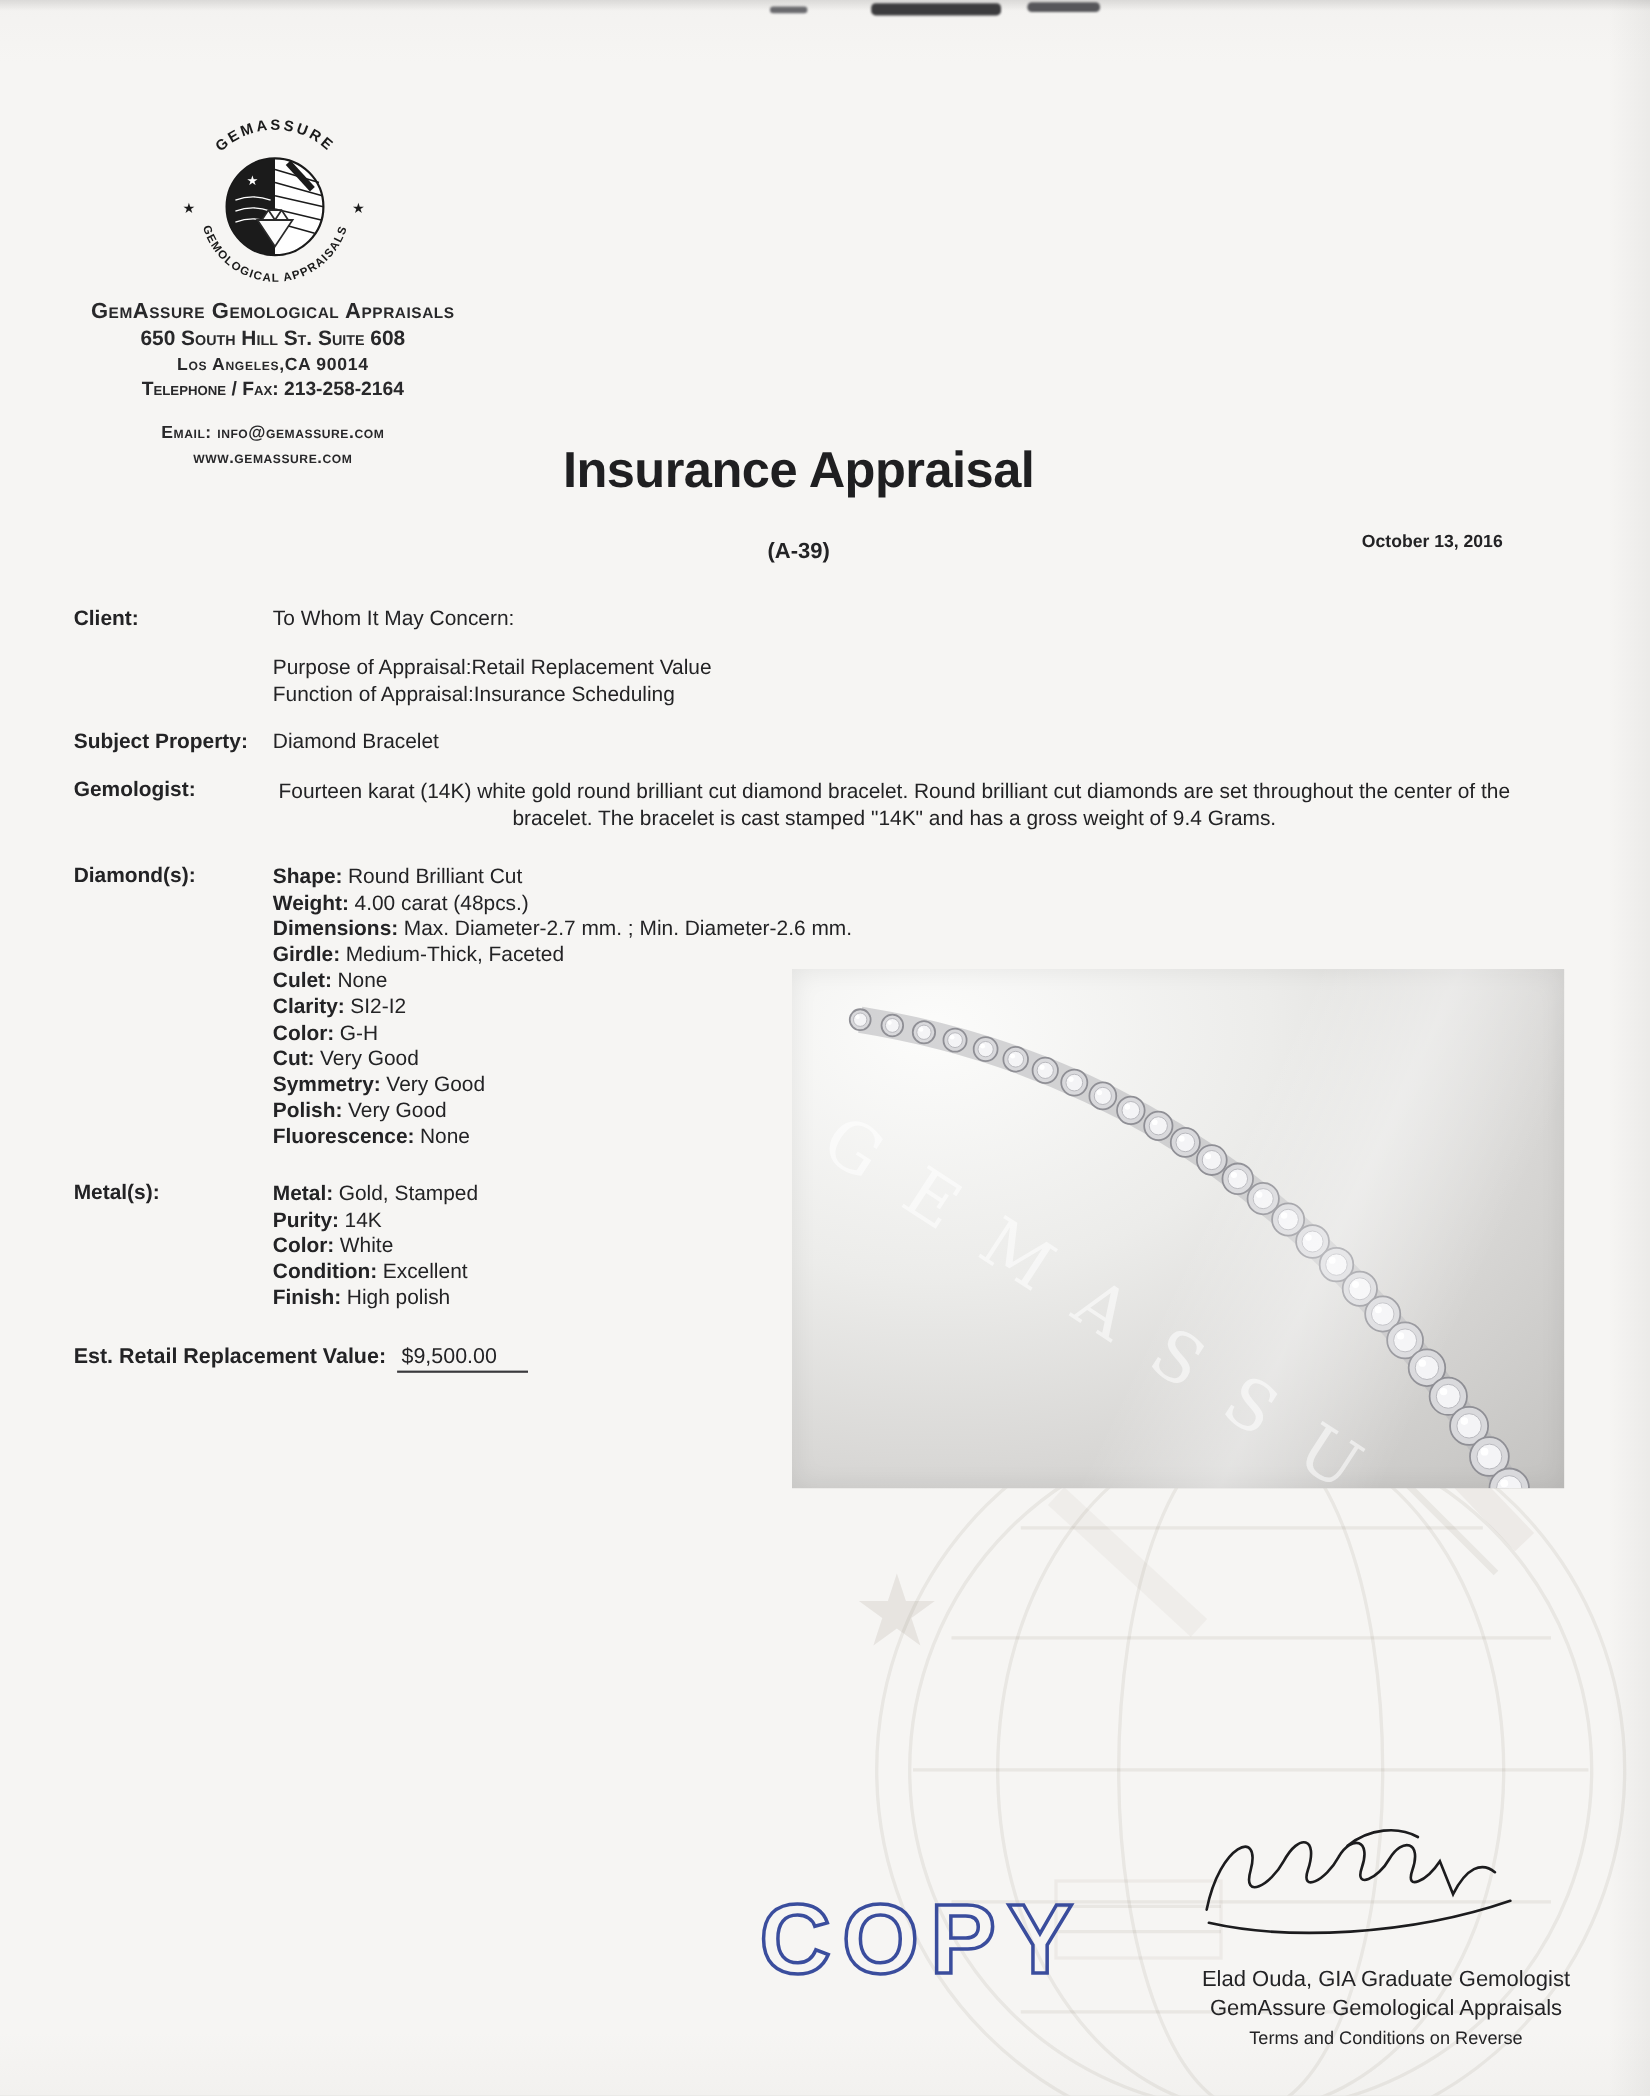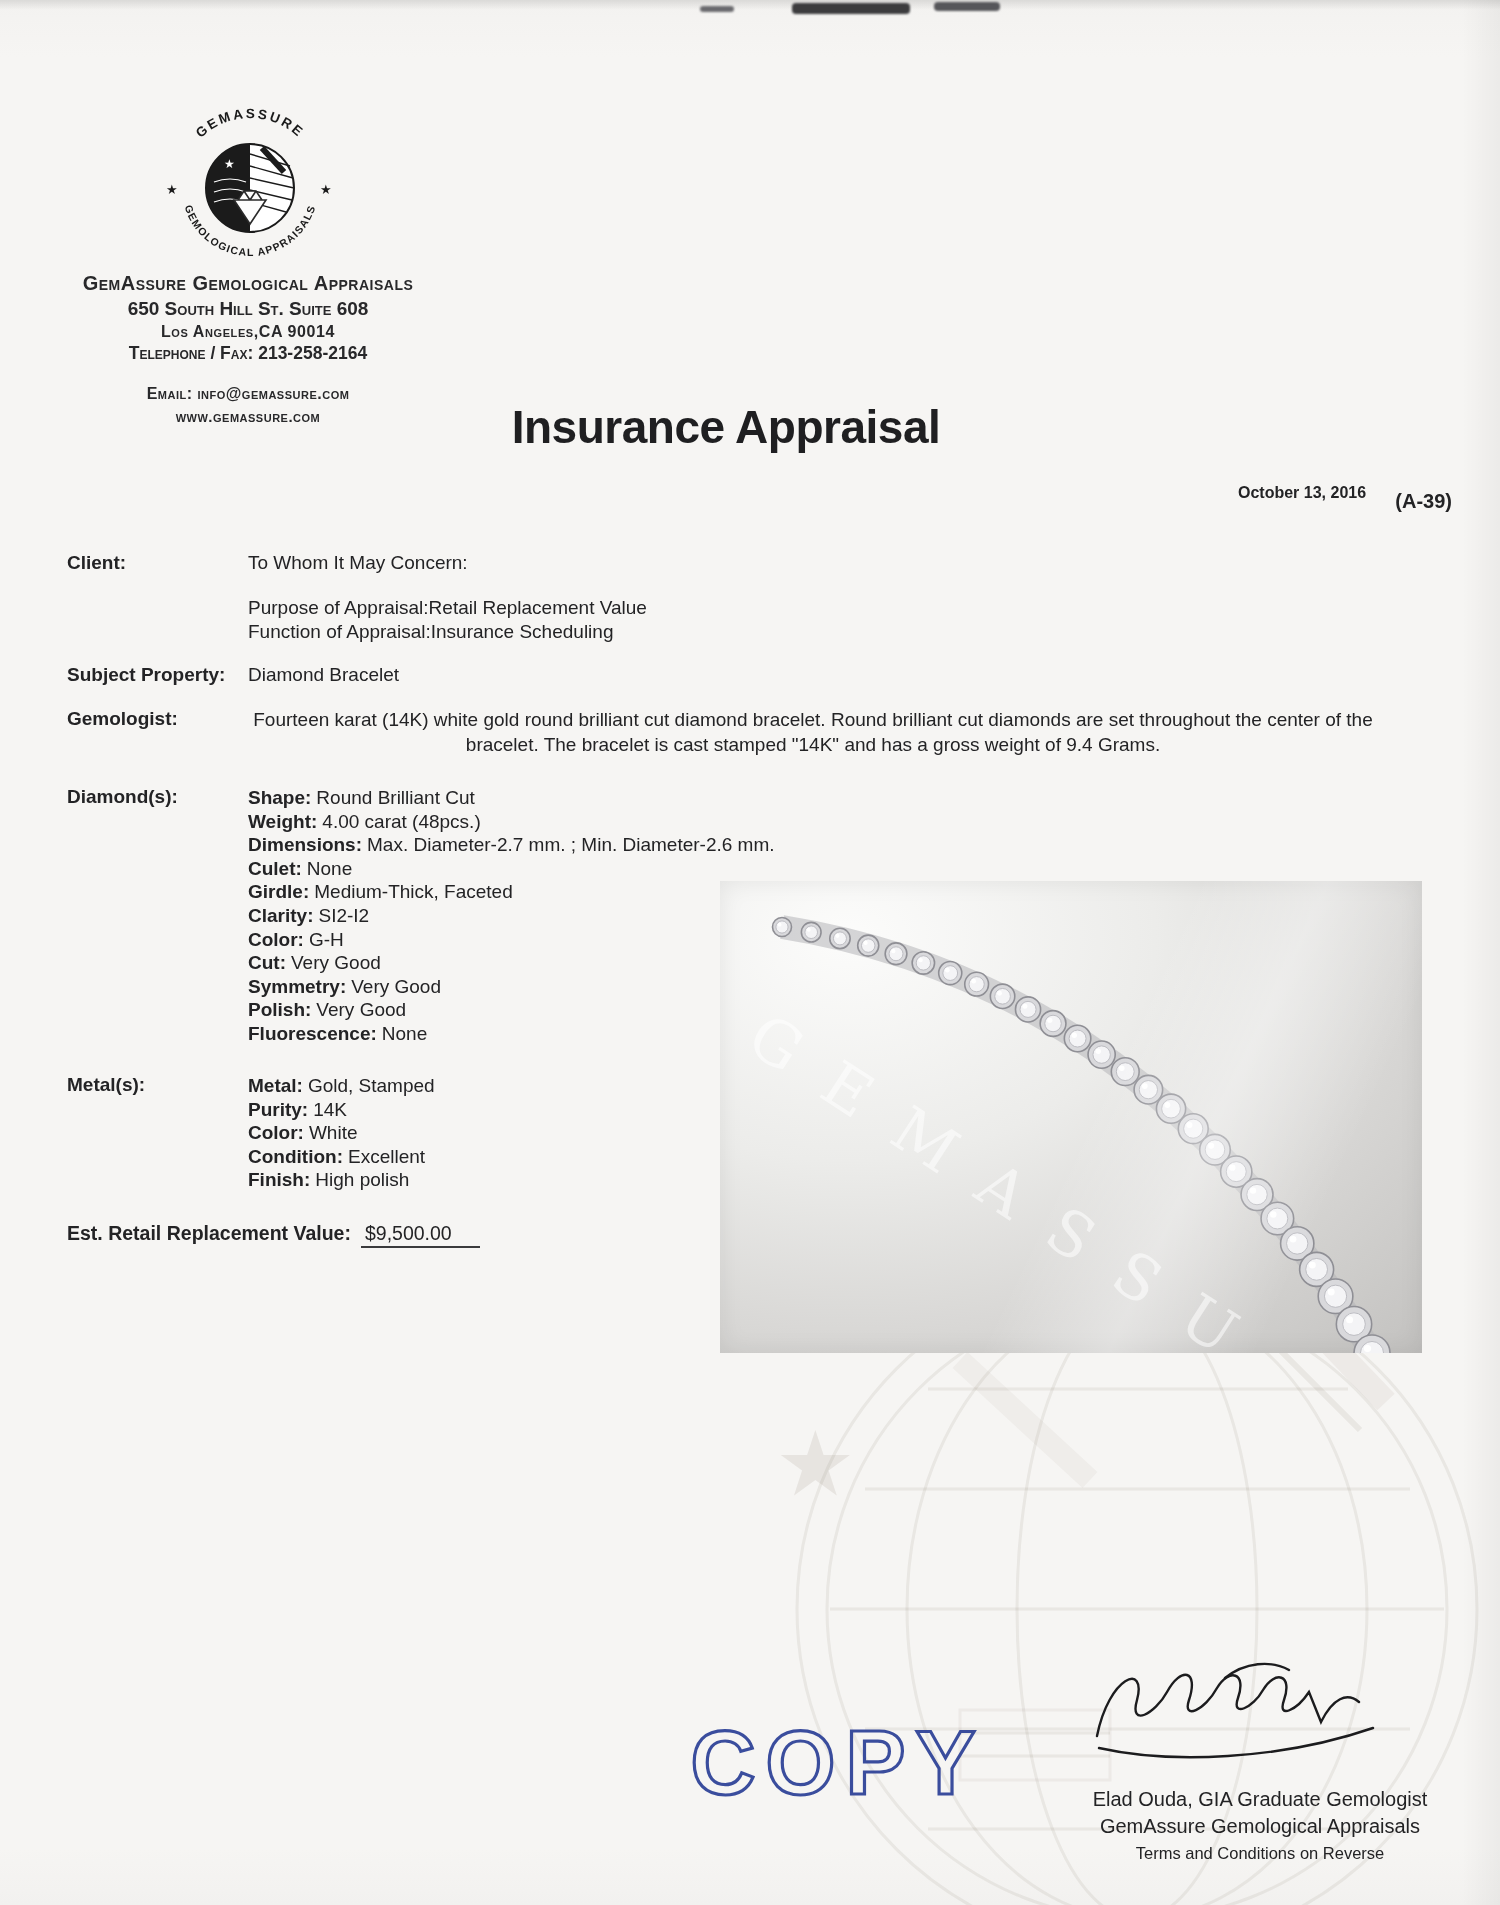--- a/index.html
+++ b/index.html
@@ -25,21 +25,21 @@
   .lh3 { font-size:16px; font-weight:bold; margin-top:3px; letter-spacing:0.6px; }
   .lh4 { font-size:17.5px; font-weight:bold; margin-top:2px; }
   .lh5 { font-size:16px; font-weight:bold; margin-top:21px; letter-spacing:0.5px; }
   .lh6 { font-size:15px; font-weight:bold; margin-top:5px; letter-spacing:0.5px; }
 
   
   .title { position:absolute; left:0; top:400px; width:1452px; text-align:center;
            font-size:46px; font-weight:bold; letter-spacing:-0.5px; color:#1f1f21; z-index:3; }
   .report-no { position:absolute; left:0; top:462px; width:1452px; text-align:center;
                font-size:21px; font-weight:bold; z-index:3; }
-  .report-sub { position:absolute; left:0; top:490px; width:1452px; text-align:right;
+  .report-sub { position:absolute; left:0; top:490px; width:1452px; text-align:center;
                 font-size:20px; font-weight:bold; z-index:3; }
   .date { position:absolute; left:1238px; top:484px; font-size:16px; font-weight:bold; z-index:3; }
 
   
   .lbl { position:absolute; left:67px; font-size:19px; font-weight:bold; z-index:3; }
   .val { position:absolute; left:248px; font-size:19px; z-index:3; }
   .desc-val { width:1130px; line-height:24.5px;text-align:center; }
   .spec-block { line-height:23.6px; }
   .spec-block .b { font-weight:bold; margin-right:5px; }
   .value-row { position:absolute; left:67px; top:1222px; font-size:19.5px; z-index:3; }
@@ -165,23 +165,23 @@
 
   <div class="lbl" style="top:786px;">Diamond(s):</div>
   <div class="val spec-block" style="top:786px;">
 
       <div><span class="b">Shape:</span><span>Round Brilliant Cut</span></div>
 
       <div><span class="b">Weight:</span><span>4.00 carat (48pcs.)</span></div>
 
       <div><span class="b">Dimensions:</span><span>Max. Diameter-2.7 mm. ; Min. Diameter-2.6 mm.</span></div>
 
+      <div><span class="b">Girdle:</span><span>Medium-Thick, Faceted</span></div>
+
       <div><span class="b">Culet:</span><span>None</span></div>
-
-      <div><span class="b">Girdle:</span><span>Medium-Thick, Faceted</span></div>
 
       <div><span class="b">Clarity:</span><span>SI2-I2</span></div>
 
       <div><span class="b">Color:</span><span>G-H</span></div>
 
       <div><span class="b">Cut:</span><span>Very Good</span></div>
 
       <div><span class="b">Symmetry:</span><span>Very Good</span></div>
 
       <div><span class="b">Polish:</span><span>Very Good</span></div>

